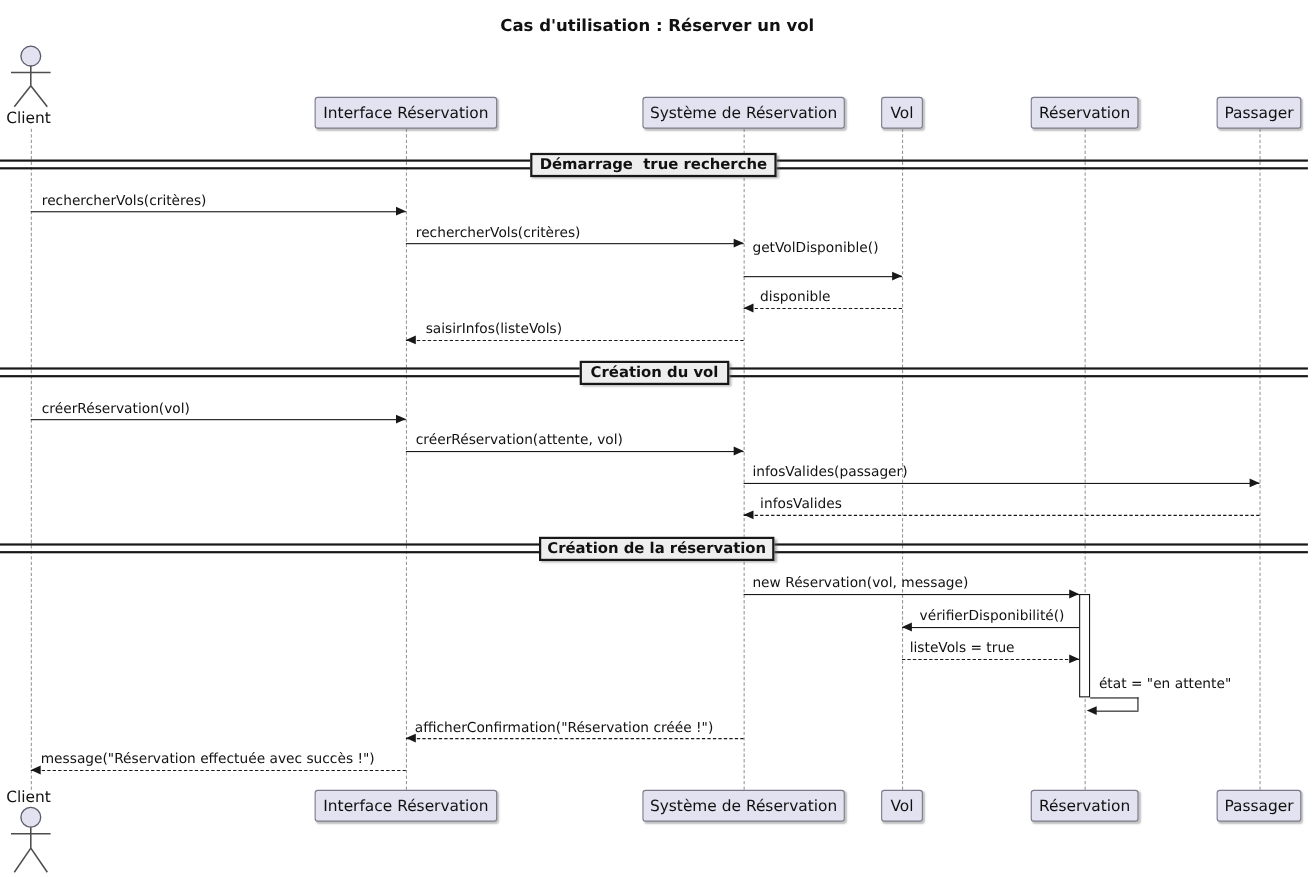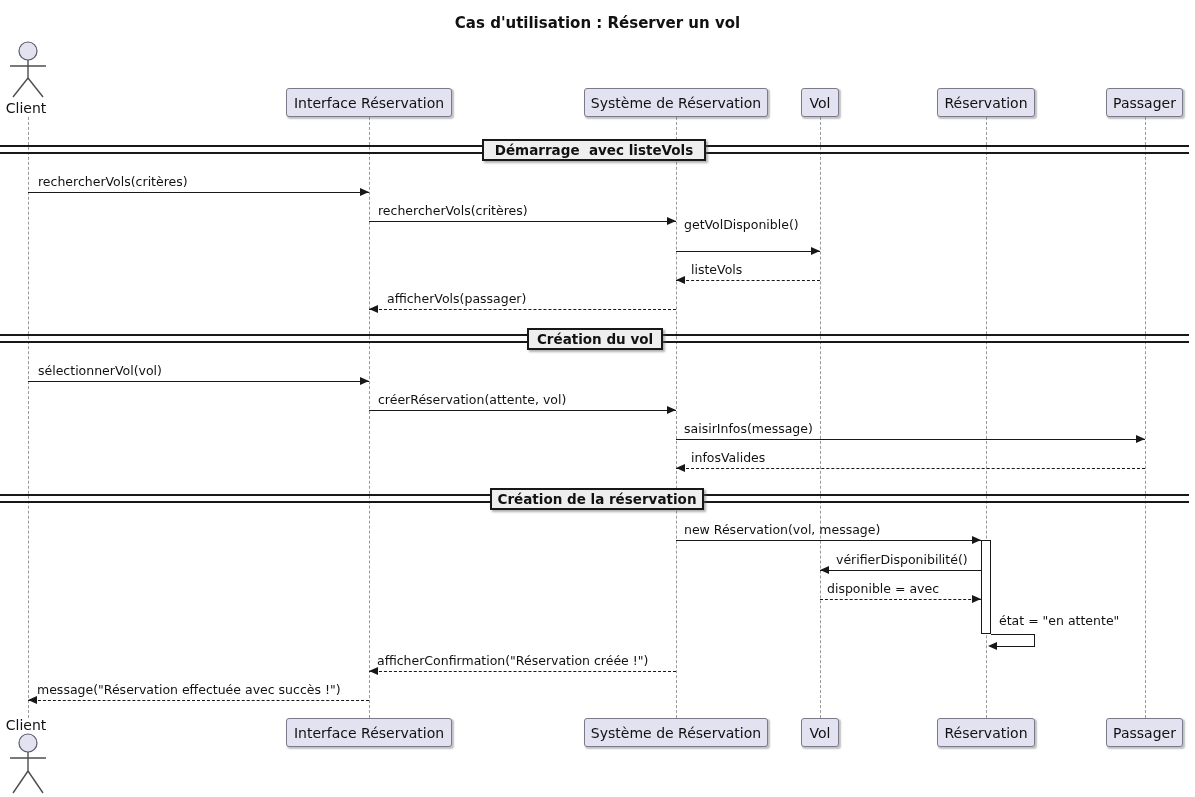--- a/index.html
+++ b/index.html
@@ -67,57 +67,57 @@
   <div class="actor-label" style="left:1px;top:100px;width:50px">Client</div>
 
   <div class="pbox" style="left:286px;top:88px;width:166px">Interface Réservation</div>
   <div class="pbox" style="left:584px;top:88px;width:184px">Système de Réservation</div>
   <div class="pbox" style="left:801px;top:88px;width:38px">Vol</div>
   <div class="pbox" style="left:937px;top:88px;width:98px">Réservation</div>
   <div class="pbox" style="left:1106px;top:88px;width:77px">Passager</div>
 
   <div class="divline" style="top:145px"></div>
   <div class="divbox" style="left:482px;top:139px;width:224px">
-    <span>Démarrage  avec listeVols</span>
+    <span>Démarrage  true recherche</span>
   </div>
 
   <span class="msg-label" style="left:38px;top:175px">rechercherVols(critères)</span>
   <div class="line" style="left:28px;top:192px;width:341px"></div>
   <div class="arr-r" style="left:360px;top:188px"></div>
 
   <span class="msg-label" style="left:378px;top:204px">rechercherVols(critères)</span>
   <div class="line" style="left:369px;top:221px;width:307px"></div>
   <div class="arr-r" style="left:667px;top:217px"></div>
 
   <span class="msg-label" style="left:684px;top:218px">getVolDisponible()</span>
   <div class="line" style="left:676px;top:251px;width:144px"></div>
   <div class="arr-r" style="left:811px;top:247px"></div>
 
-  <span class="msg-label" style="left:691px;top:263px">listeVols</span>
+  <span class="msg-label" style="left:691px;top:263px">disponible</span>
   <div class="line dashed" style="left:676px;top:280px;width:144px"></div>
   <div class="arr-l" style="left:676px;top:276px"></div>
 
-  <span class="msg-label" style="left:387px;top:292px">afficherVols(passager)</span>
+  <span class="msg-label" style="left:387px;top:292px">saisirInfos(listeVols)</span>
   <div class="line dashed" style="left:369px;top:309px;width:307px"></div>
   <div class="arr-l" style="left:369px;top:305px"></div>
 
   <div class="divline" style="top:334px"></div>
   <div class="divbox" style="left:527px;top:328px;width:136px">
     <span>Création du vol</span>
   </div>
 
-  <span class="msg-label" style="left:38px;top:364px">sélectionnerVol(vol)</span>
+  <span class="msg-label" style="left:38px;top:364px">créerRéservation(vol)</span>
   <div class="line" style="left:28px;top:381px;width:341px"></div>
   <div class="arr-r" style="left:360px;top:377px"></div>
 
   <span class="msg-label" style="left:378px;top:393px">créerRéservation(attente, vol)</span>
   <div class="line" style="left:369px;top:410px;width:307px"></div>
   <div class="arr-r" style="left:667px;top:406px"></div>
 
-  <span class="msg-label" style="left:684px;top:422px">saisirInfos(message)</span>
+  <span class="msg-label" style="left:684px;top:422px">infosValides(passager)</span>
   <div class="line" style="left:676px;top:439px;width:469px"></div>
   <div class="arr-r" style="left:1136px;top:435px"></div>
 
   <span class="msg-label" style="left:691px;top:451px">infosValides</span>
   <div class="line dashed" style="left:676px;top:468px;width:469px"></div>
   <div class="arr-l" style="left:676px;top:464px"></div>
 
   <div class="divline" style="top:494px"></div>
   <div class="divbox" style="left:490px;top:488px;width:214px">
     <span>Création de la réservation</span>
@@ -126,21 +126,21 @@
   <div class="activation" style="left:981px;top:540px;height:94px"></div>
 
   <span class="msg-label" style="left:684px;top:523px">new Réservation(vol, message)</span>
   <div class="line" style="left:676px;top:540px;width:305px"></div>
   <div class="arr-r" style="left:972px;top:536px"></div>
 
   <span class="msg-label" style="left:836px;top:553px">vérifierDisponibilité()</span>
   <div class="line" style="left:820px;top:570px;width:161px"></div>
   <div class="arr-l" style="left:820px;top:566px"></div>
 
-  <span class="msg-label" style="left:827px;top:582px">disponible = avec</span>
+  <span class="msg-label" style="left:827px;top:582px">listeVols = true</span>
   <div class="line dashed" style="left:820px;top:599px;width:161px"></div>
   <div class="arr-r" style="left:972px;top:595px"></div>
 
   <span class="msg-label" style="left:999px;top:614px">état = "en attente"</span>
   <div class="line" style="left:991px;top:634px;width:44px"></div>
   <div class="vline" style="left:1034px;top:634px;height:12px"></div>
   <div class="line" style="left:996px;top:646px;width:39px"></div>
   <div class="arr-l" style="left:988px;top:642px"></div>
 
   <span class="msg-label" style="left:377px;top:654px">afficherConfirmation("Réservation créée !")</span>

